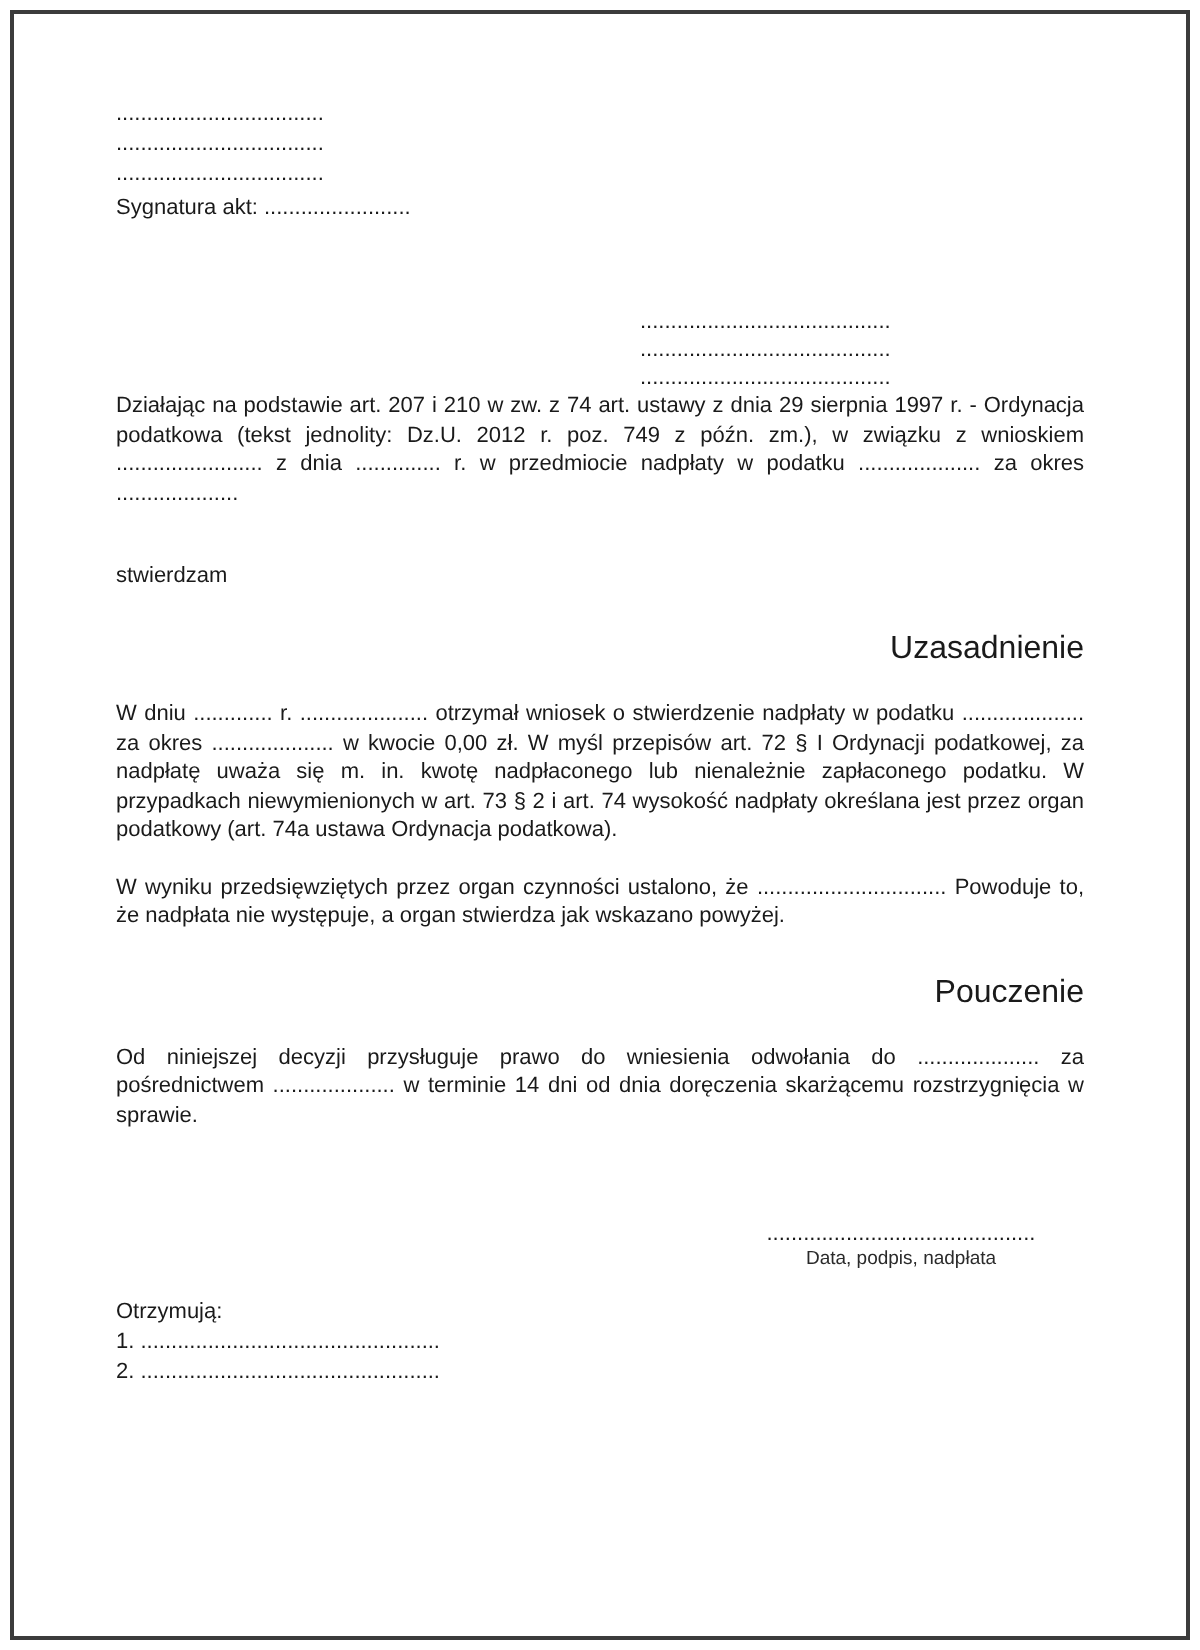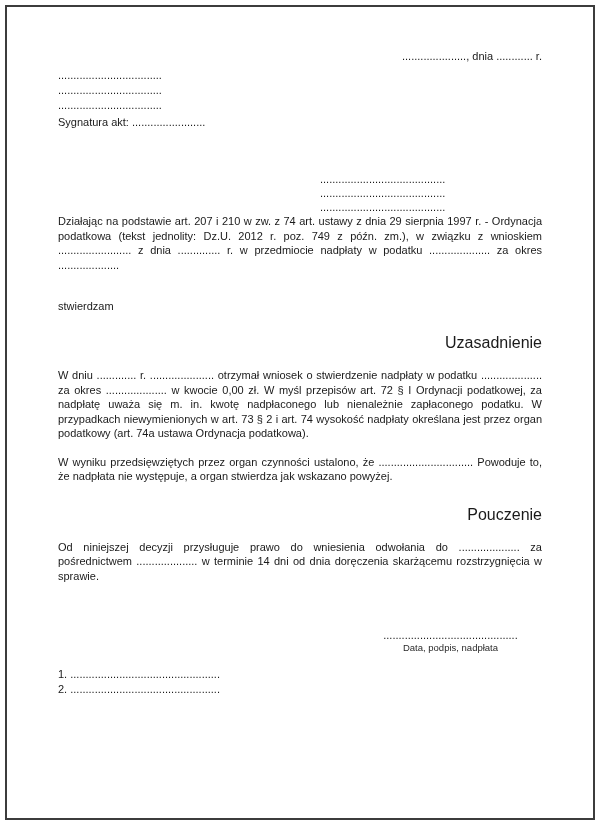--- a/index.html
+++ b/index.html
@@ -94,21 +94,20 @@
     line-height: 15px;
   }
 </style>
 </head>
 <body>
 
 <div class="page">
   <div class="page-border"></div>
   <div class="content">
 
-    <div class="date-row">....................., dnia ............  r.</div>
 
     <div class="sender-block">
       <div>..................................</div>
       <div>..................................</div>
       <div>..................................</div>
       <div class="signature-akt">Sygnatura akt: ........................</div>
     </div>
 
     <div class="recipient-block">
       <div>.........................................</div>
@@ -131,18 +130,19 @@
     <div class="section-heading">Pouczenie</div>
 
     <p class="body-par">Od niniejszej decyzji przysługuje prawo do wniesienia odwołania do .................... za pośrednictwem .................... w terminie 14 dni od dnia doręczenia skarżącemu rozstrzygnięcia w sprawie.</p>
 
     <div class="signature-area">
       <div class="signature-dots">............................................</div>
       <div class="signature-caption">Data, podpis, nadpłata</div>
     </div>
 
     <div class="otrzymuja">
+      <div>Otrzymują:</div>
       <div>1. .................................................</div>
       <div>2. .................................................</div>
     </div>
 
   </div>
 </div>
 
 </body></html>

